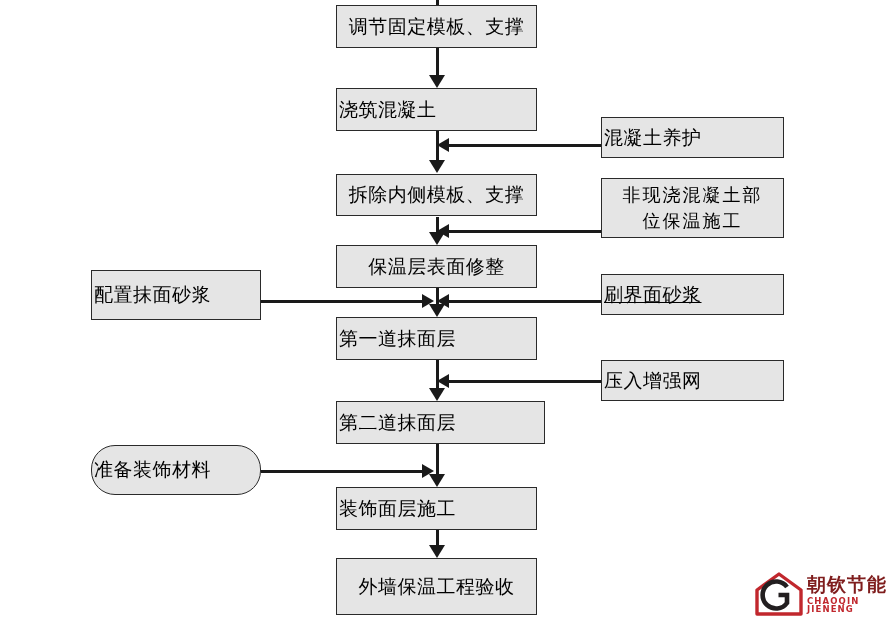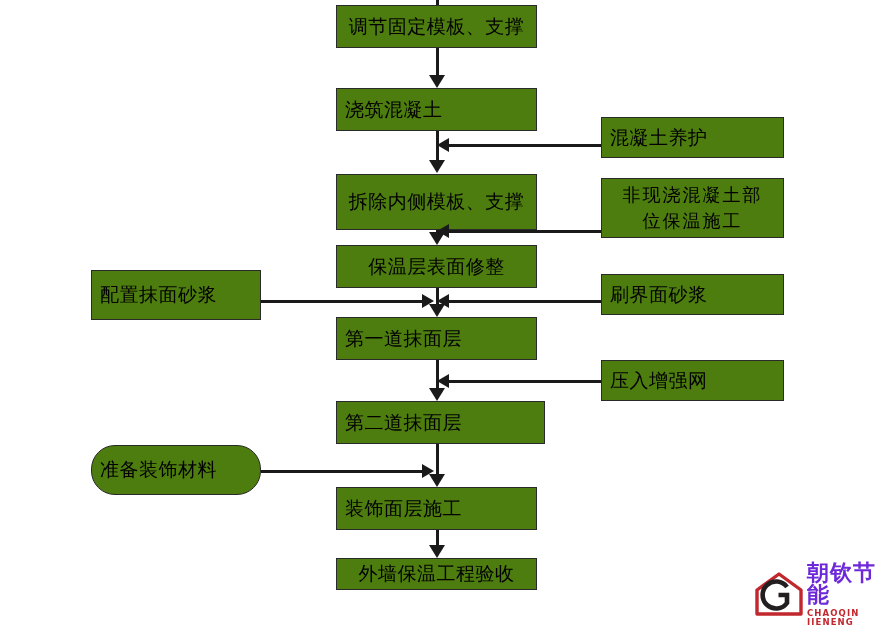--- a/index.html
+++ b/index.html
@@ -14,35 +14,35 @@
     position: relative;
     width: 896px;
     height: 625px;
     background: #ffffff;
     overflow: hidden;
   }
   .node {
     position: absolute;
     box-sizing: border-box;
     border: 1.5px solid #2a2a2a;
-    background: #4d7c0f;
+    background: #e5e5e5;
     display: flex;
     align-items: center;
     justify-content: center;
     color: #000000;
     font-size: 19px;
     line-height: 1.45;
     letter-spacing: 0.5px;
     text-align: center;
     white-space: pre-line;
     z-index: 3;
   }
   .node.left-al {
     justify-content: flex-start;
-    padding-left: 8px;
+    padding-left: 2px;
     text-align: left;
   }
   .node.two-line {
     font-size: 18px;
     letter-spacing: 2px;
   }
   .edge {
     position: absolute;
     background: #1a1a1a;
     z-index: 2;
@@ -86,23 +86,23 @@
     height: 46px;
     flex: 0 0 auto;
   }
   #logo-words {
     margin-left: 2px;
     display: flex;
     flex-direction: column;
     justify-content: center;
   }
   #logo-cn {
-    font-size: 22px;
+    font-size: 19px;
     font-weight: bold;
-    color: #6d28d9;
+    color: #7f1d1d;
     letter-spacing: 1px;
     line-height: 1;
   }
   #logo-en {
     font-size: 8.5px;
     font-weight: bold;
     color: #c1272d;
     letter-spacing: 1.1px;
     line-height: 1;
     margin-top: 3px;
@@ -117,38 +117,38 @@
 <body>
 
 <div id="canvas">
 
   <div class="top-stub" style="left:436px; top:0px; width:3px; height:6px;"></div>
 
   <div class="node" style="left:336px; top:5px; width:201px; height:43px;">调节固定模板、支撑</div>
 
   <div class="node left-al" style="left:336px; top:88px; width:201px; height:43px;">浇筑混凝土</div>
 
-  <div class="node" style="left:336px; top:174px; width:201px; height:56px;">拆除内侧模板、支撑</div>
+  <div class="node" style="left:336px; top:174px; width:201px; height:42px;">拆除内侧模板、支撑</div>
 
   <div class="node" style="left:336px; top:245px; width:201px; height:43px;">保温层表面修整</div>
 
   <div class="node left-al" style="left:336px; top:317px; width:201px; height:43px;">第一道抹面层</div>
 
   <div class="node left-al" style="left:336px; top:401px; width:209px; height:43px;">第二道抹面层</div>
 
   <div class="node left-al" style="left:336px; top:487px; width:201px; height:43px;">装饰面层施工</div>
 
-  <div class="node" style="left:336px; top:558px; width:201px; height:32px;">外墙保温工程验收</div>
+  <div class="node" style="left:336px; top:558px; width:201px; height:57px;">外墙保温工程验收</div>
 
   <div class="node left-al" style="left:601px; top:117px; width:183px; height:41px;">混凝土养护</div>
 
   <div class="node two-line" style="left:601px; top:178px; width:183px; height:60px;">非现浇混凝土部
 位保温施工</div>
 
-  <div class="node left-al" style="left:601px; top:274px; width:183px; height:41px;">刷界面砂浆</div>
+  <div class="node left-al" style="left:601px; top:274px; width:183px; height:41px;text-decoration:underline;">刷界面砂浆</div>
 
   <div class="node left-al" style="left:601px; top:360px; width:183px; height:41px;">压入增强网</div>
 
   <div class="node left-al" style="left:91px; top:270px; width:170px; height:50px;">配置抹面砂浆</div>
 
   <div class="node left-al" style="left:91px; top:445px; width:170px; height:50px;border-radius:24px;">准备装饰材料</div>
 
   <div class="edge v" style="left:436px; top:48px; height:30px;"></div>
   <div class="arrow down" style="left:429px; top:75px;"></div>
 

